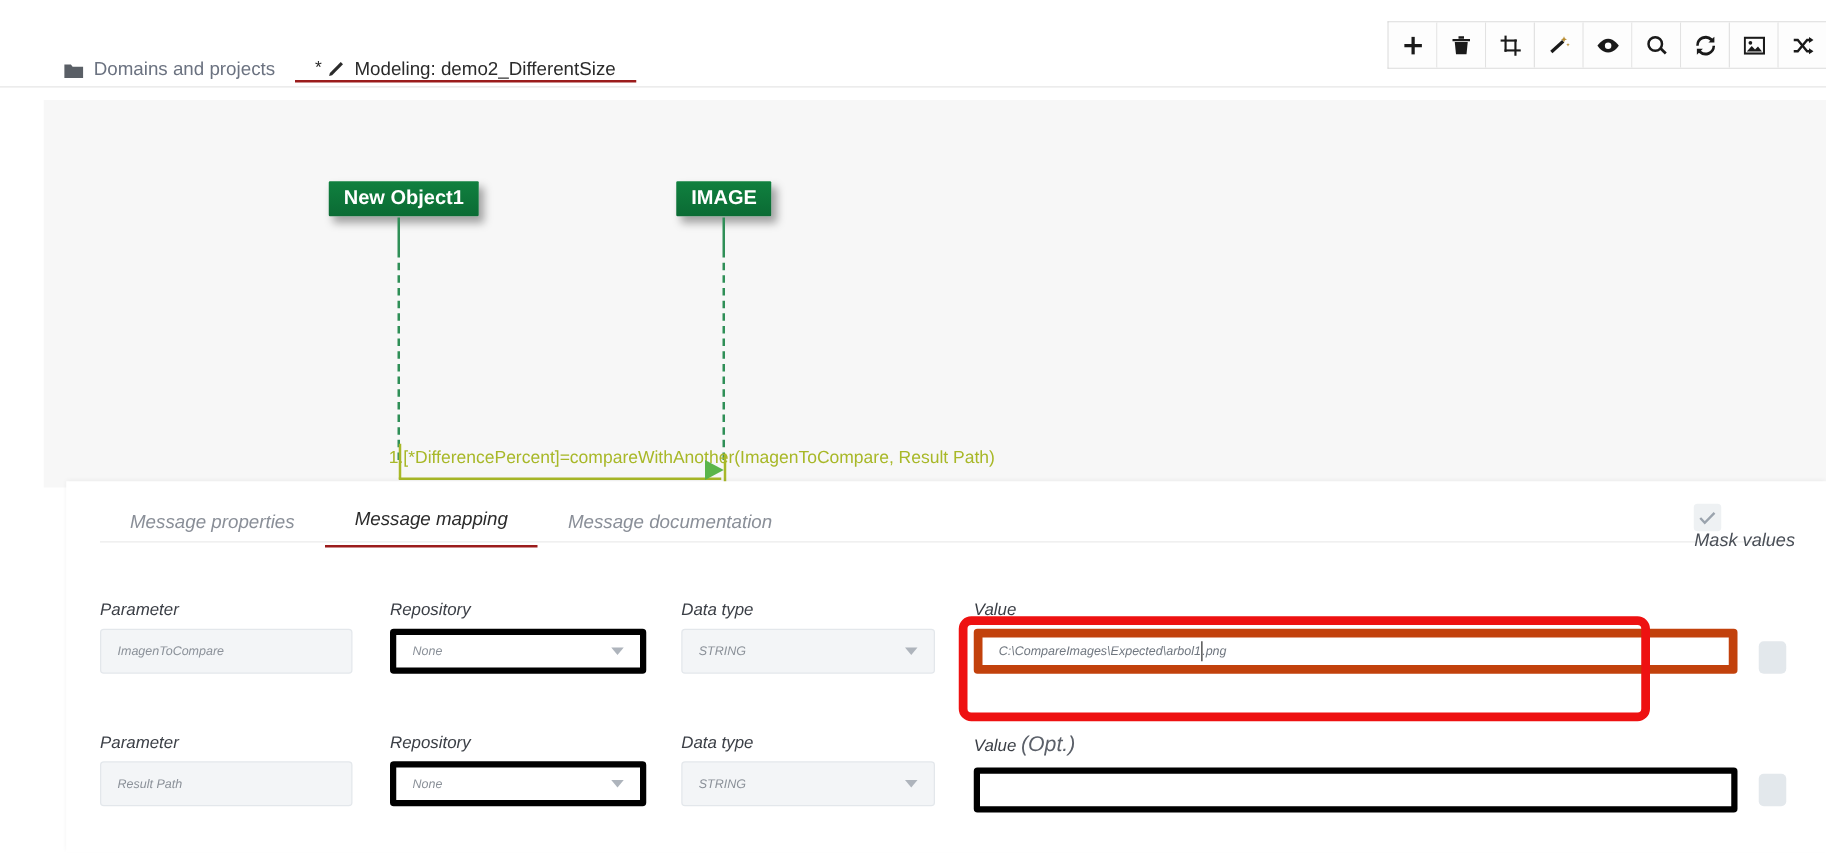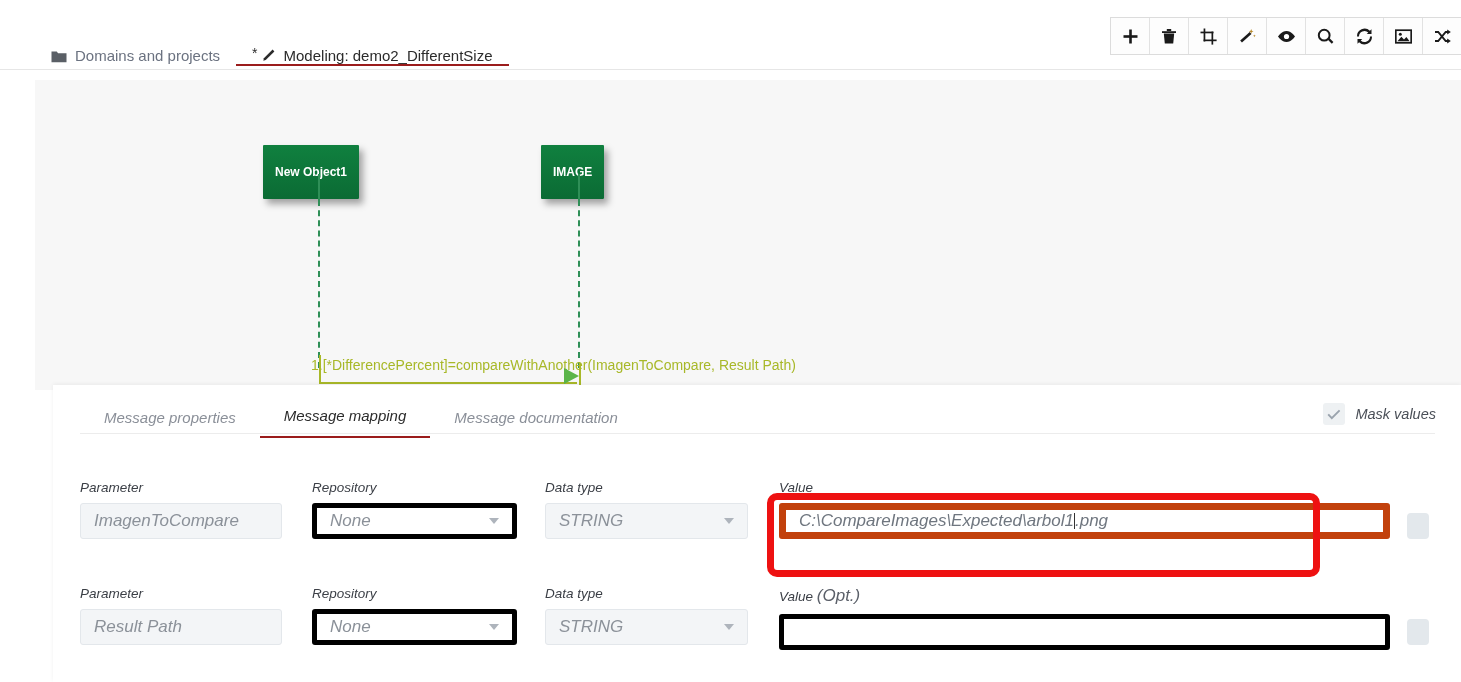--- a/index.html
+++ b/index.html
@@ -99,22 +99,22 @@
     height: 310px;
     background: #f7f7f7;
     overflow: hidden;
   }
   .lifeline-box {
     position: absolute;
     background: #0e7a3c;
     background: linear-gradient(180deg,#10803f 0%,#0b6b34 100%);
     color: #ffffff;
     font-weight: bold;
-    font-size: 12px;
-    padding: 20px 12px;
+    font-size: 16px;
+    padding: 5px 12px;
     border-radius: 1px;
     box-shadow: 4px 5px 7px rgba(0,0,0,0.35);
     white-space: nowrap;
     cursor: pointer;
   }
   .lifeline {
     position: absolute;
     width: 0;
     border-left: 2px dashed #2f8f57;
   }
@@ -181,22 +181,23 @@
     width: 1355px;
     height: 1px;
     background: #ececec;
   }
 
   .mask-wrap {
     position: absolute;
     right: 25px;
     top: 18px;
     display: flex;
-    align-items: center;
+    align-items: flex-start;
     cursor: pointer;
+    flex-direction: column;
   }
   .checkbox {
     width: 22px;
     height: 22px;
     border-radius: 3px;
     background: #eef1f3;
     display: flex;
     align-items: center;
     justify-content: center;
     margin-right: 10px;
@@ -223,21 +224,21 @@
   .fld-label .opt {
     font-size: 17px;
     color: #5b6069;
   }
   .inp {
     box-sizing: border-box;
     height: 36px;
     border: 1px solid #e3e7eb;
     border-radius: 3px;
     background: #f3f5f7;
-    font-size: 17px;
+    font-size: 10px;
     color: #8b9199;
     display: flex;
     align-items: center;
     padding: 0 13px;
     white-space: nowrap;
     overflow: hidden;
   }
   .inp.white {
     background: #ffffff;
     border: 5px solid #000000;

